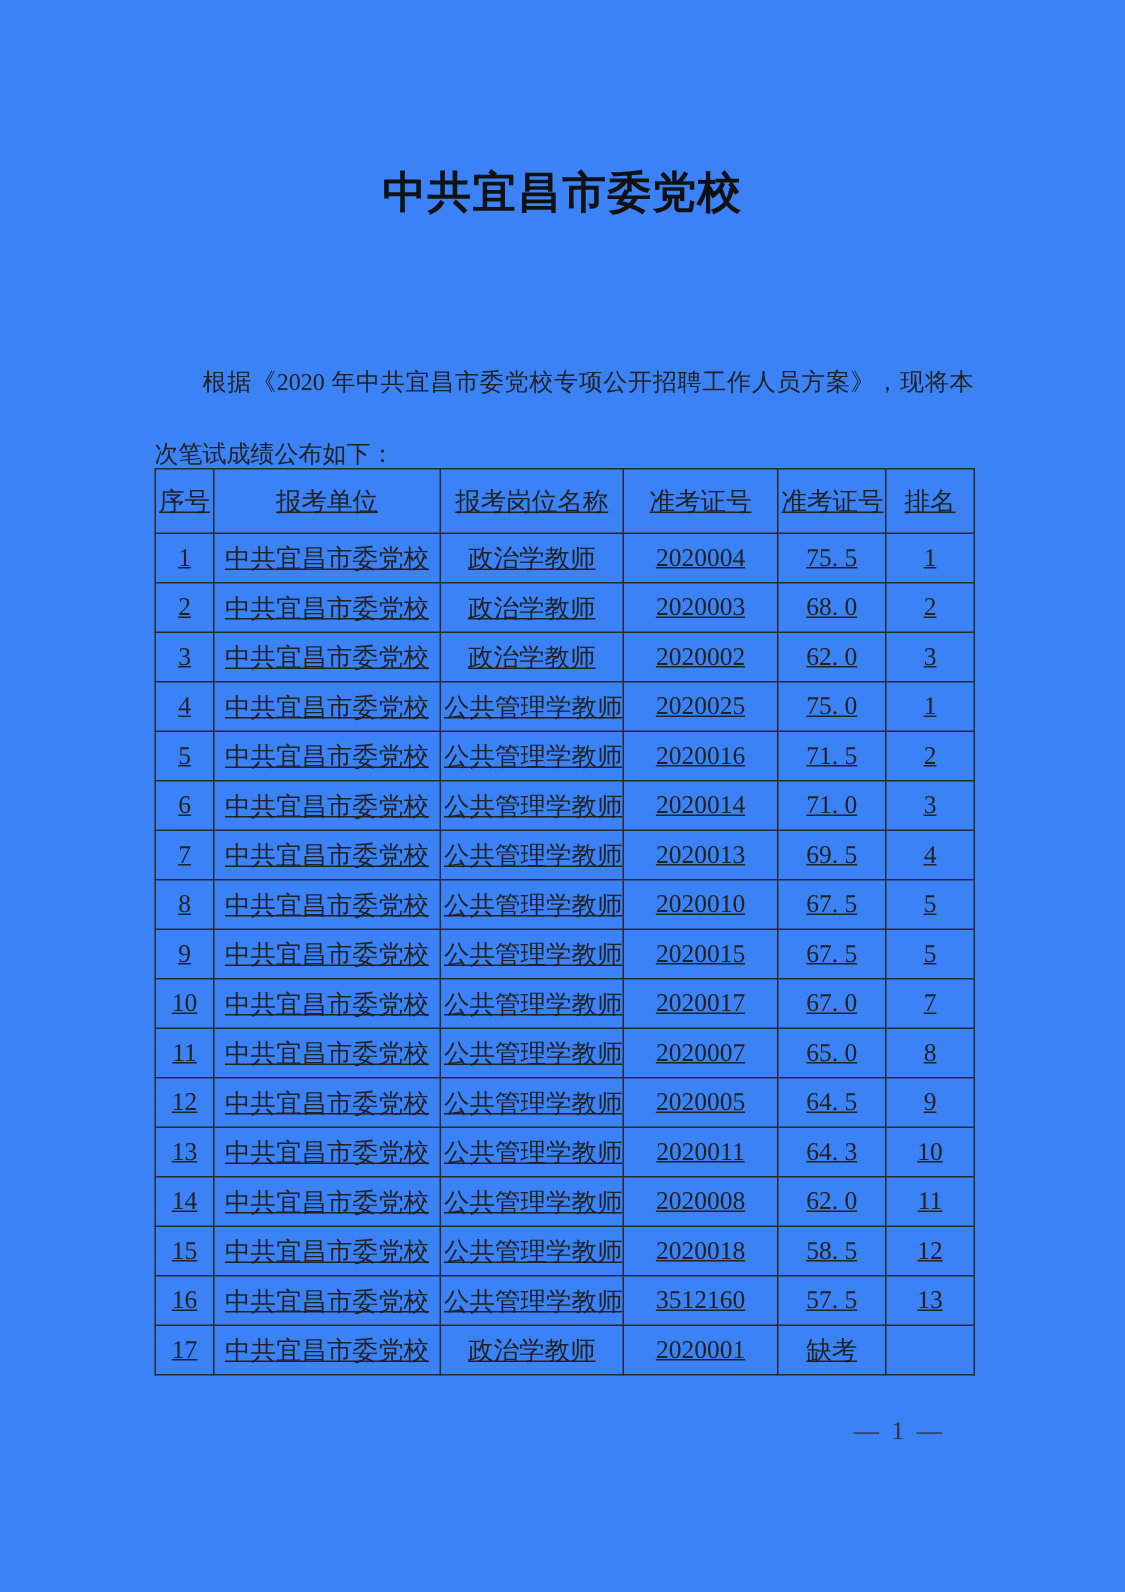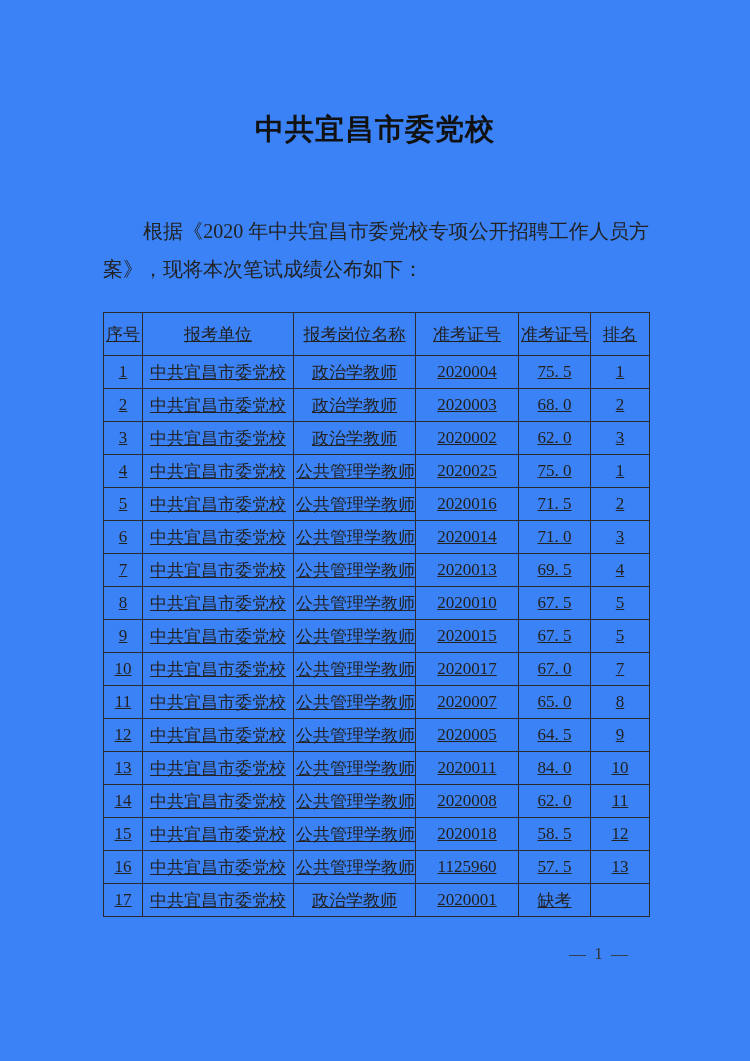--- a/index.html
+++ b/index.html
@@ -27,25 +27,25 @@
     width: 750px;
     text-align: center;
     font-weight: 700;
     font-size: 29px;
     line-height: 42px;
     letter-spacing: 1px;
     color: #111111;
   }
   .intro {
     position: absolute;
-    top: 212px;
+    top: 232px;
     left: 103px;
     width: 546px;
-    font-size: 20px;
-    line-height: 38px;
+    font-size: 16px;
+    line-height: 48px;
     text-indent: 2em;
     text-align: justify;
     text-justify: inter-ideograph;
     margin: 0;
     color: #222222;
   }
   table.score-table {
     position: absolute;
     top: 312px;
     left: 103px;
@@ -210,21 +210,21 @@
           <td>公共管理学教师</td>
           <td>2020005</td>
           <td>64. 5</td>
           <td>9</td>
         </tr>
         <tr>
           <td>13</td>
           <td>中共宜昌市委党校</td>
           <td>公共管理学教师</td>
           <td>2020011</td>
-          <td>84. 0</td>
+          <td>64. 3</td>
           <td>10</td>
         </tr>
         <tr>
           <td>14</td>
           <td>中共宜昌市委党校</td>
           <td>公共管理学教师</td>
           <td>2020008</td>
           <td>62. 0</td>
           <td>11</td>
         </tr>
@@ -233,21 +233,21 @@
           <td>中共宜昌市委党校</td>
           <td>公共管理学教师</td>
           <td>2020018</td>
           <td>58. 5</td>
           <td>12</td>
         </tr>
         <tr>
           <td>16</td>
           <td>中共宜昌市委党校</td>
           <td>公共管理学教师</td>
-          <td>1125960</td>
+          <td>3512160</td>
           <td>57. 5</td>
           <td>13</td>
         </tr>
         <tr>
           <td>17</td>
           <td>中共宜昌市委党校</td>
           <td>政治学教师</td>
           <td>2020001</td>
           <td>缺考</td>
           <td></td>

